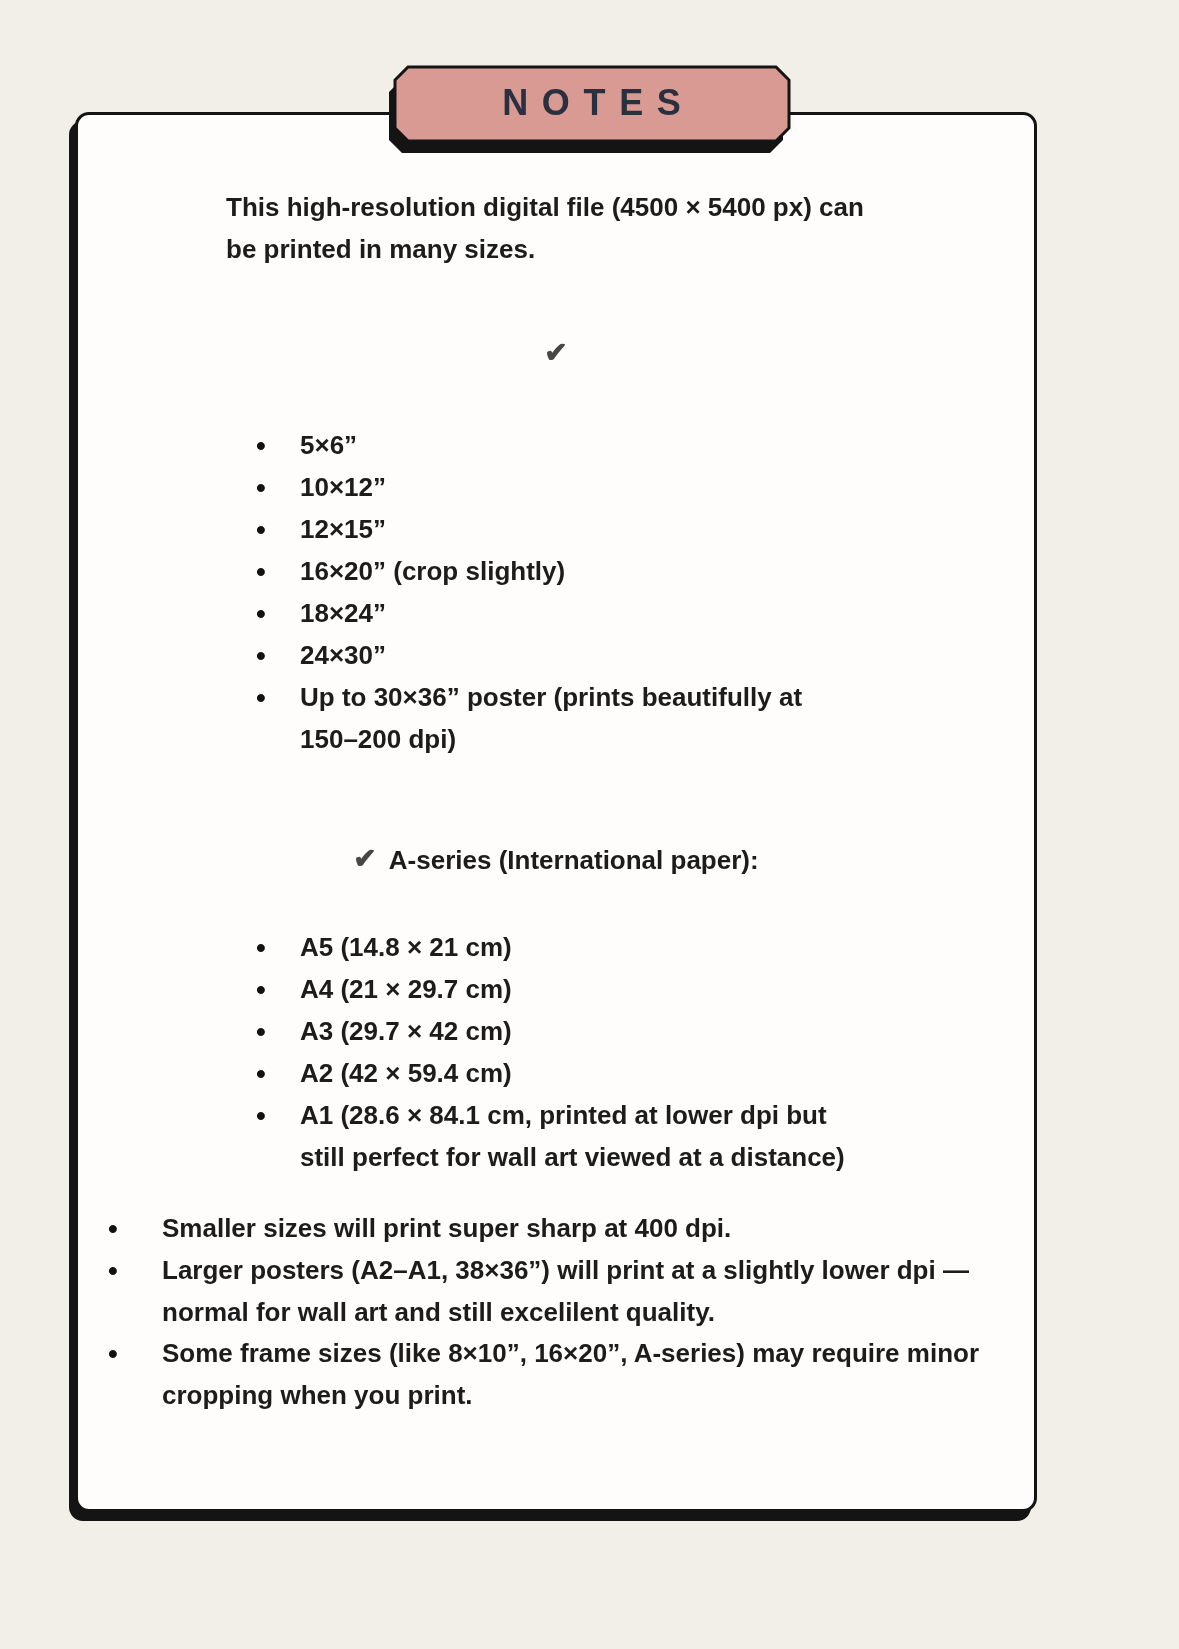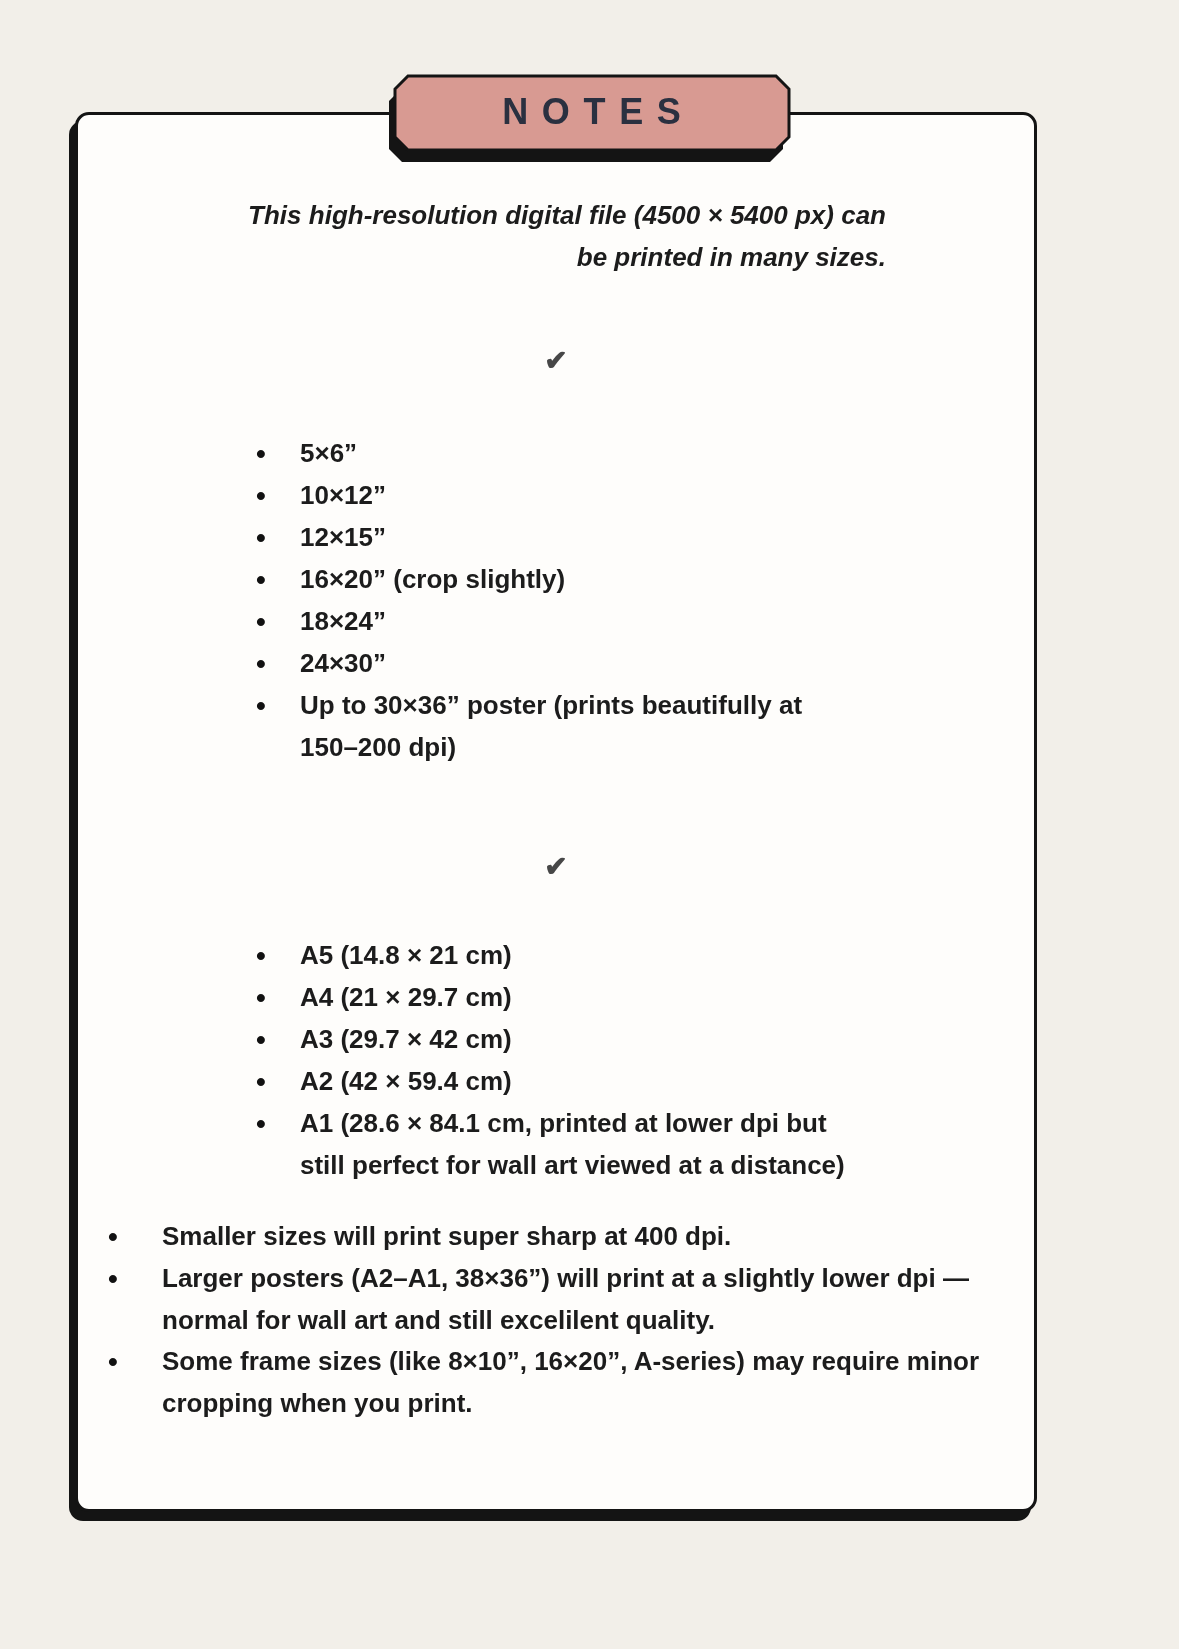--- a/index.html
+++ b/index.html
@@ -28,21 +28,21 @@
   }
   .card-inner{
     padding:64px 30px 0 30px;
     color:var(--text, #1c1c1c);
     font-weight:700;
   }
   
   .banner{
     position:absolute;
     left:50%;
-    top:73px;
+    top:64px;
     transform:translateX(-50%);
     width:410px;
     height:96px;
   }
   .banner svg{display:block;}
   .banner-label{
     position:absolute;
     left:10px;
     top:0;
     width:394px;
@@ -53,25 +53,24 @@
     font-size:36px;
     font-weight:700;
     letter-spacing:0.38em;
     padding-left:0.38em;
     box-sizing:border-box;
     color:#2a3040;
   }
   
   .intro{
     width:660px;
-    margin:16px auto;
-    text-align:right;
+    margin:8px auto;
+    text-align:left;
     font-size:26px;
     line-height:1.6;
-    font-style:italic;
   }
   .section-heading{
     display:flex;
     align-items:center;
     justify-content:center;
     gap:12px;
     text-align:center;
     font-size:26px;
     line-height:1.6;
   }
@@ -151,20 +150,21 @@
           <span class="row-text">24×30”</span>
         </div>
         <div class="bullet-row">
           <span class="dot">•</span>
           <span class="row-text">Up to 30×36” poster (prints beautifully at 150–200 dpi)</span>
         </div>
       </div>
 
       <div class="section-heading heading-aseries">
         <span class="check">✔</span>
+        <span>A-series (International paper):</span>
       </div>
 
       <div class="bullet-list aseries">
         <div class="bullet-row">
           <span class="dot">•</span>
           <span class="row-text">A5 (14.8 × 21 cm)</span>
         </div>
         <div class="bullet-row">
           <span class="dot">•</span>
           <span class="row-text">A4 (21 × 29.7 cm)</span>

